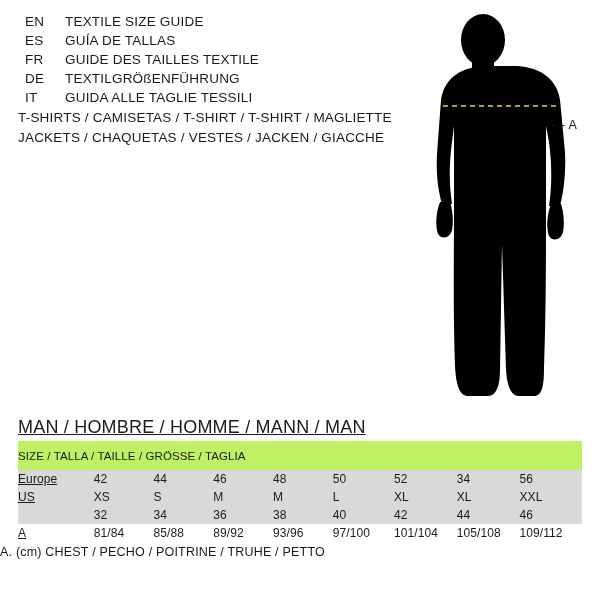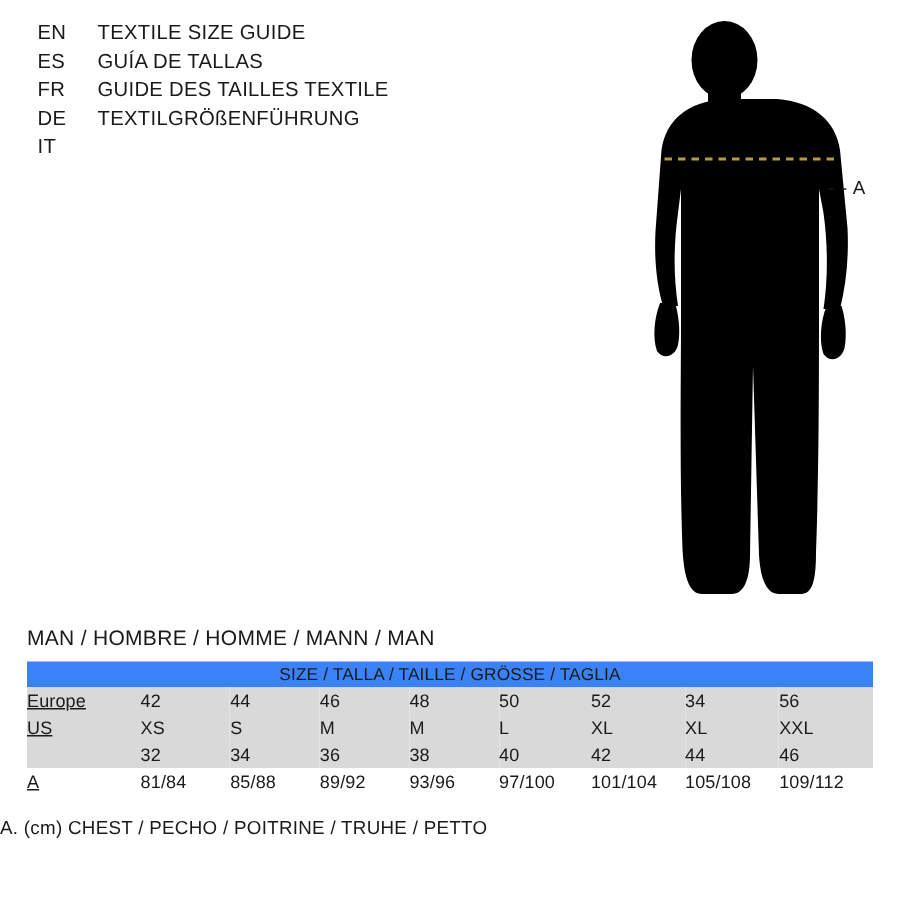--- a/index.html
+++ b/index.html
@@ -76,43 +76,43 @@
     font-size: 12.5px;
     color: #1a1a1a;
     letter-spacing: 0.5px;
   }
 
   
   .man-title {
     position: absolute;
     top: 417px;
     left: 18px;
-    font-size: 14px;
-    letter-spacing: 0.2px;
+    font-size: 18px;
+    letter-spacing: 0.2px;
+    text-decoration: underline;
   }
 
   table.sizes {
     position: absolute;
     top: 441px;
     left: 18px;
     width: 564px;
     border-collapse: collapse;
     font-size: 12px;
   }
   table.sizes td {
     padding: 0;
     height: 18px;
     vertical-align: middle;
     letter-spacing: 0.1px;
   }
   tr.head-row td {
-    background: #3b82f6;
+    background: #bef264;
     font-size: 11.5px;
-    height: 17px;
-    text-align: center;
+    height: 29px;
   }
   tr.band td {
     background: #d9d9d9;
   }
   tr.plain td {
     background: #ffffff;
   }
   td.label-col {
     width: 86px;
     padding-left: 2px;
@@ -151,23 +151,28 @@
     <div class="lang-row">
       <span class="lang-code">FR</span>
       <span class="lang-text">GUIDE DES TAILLES TEXTILE</span>
     </div>
     <div class="lang-row">
       <span class="lang-code">DE</span>
       <span class="lang-text">TEXTILGRÖßENFÜHRUNG</span>
     </div>
     <div class="lang-row">
       <span class="lang-code">IT</span>
+      <span class="lang-text">GUIDA ALLE TAGLIE TESSILI</span>
     </div>
   </div>
 
+  <div class="cat-block">
+    <div class="cat-line">T-SHIRTS / CAMISETAS / T-SHIRT / T-SHIRT / MAGLIETTE</div>
+    <div class="cat-line">JACKETS / CHAQUETAS / VESTES / JACKEN / GIACCHE</div>
+  </div>
 
   <div class="figure-wrap">
     <svg class="figure-svg" width="180" height="390" viewBox="0 0 180 390">
 
       <ellipse cx="73" cy="26" rx="22" ry="26" fill="#000000"></ellipse>
 
       <rect x="62" y="46" width="22" height="14" fill="#000000"></rect>
 
       <path d="M73 52
                C 48 54, 34 66, 31 86

